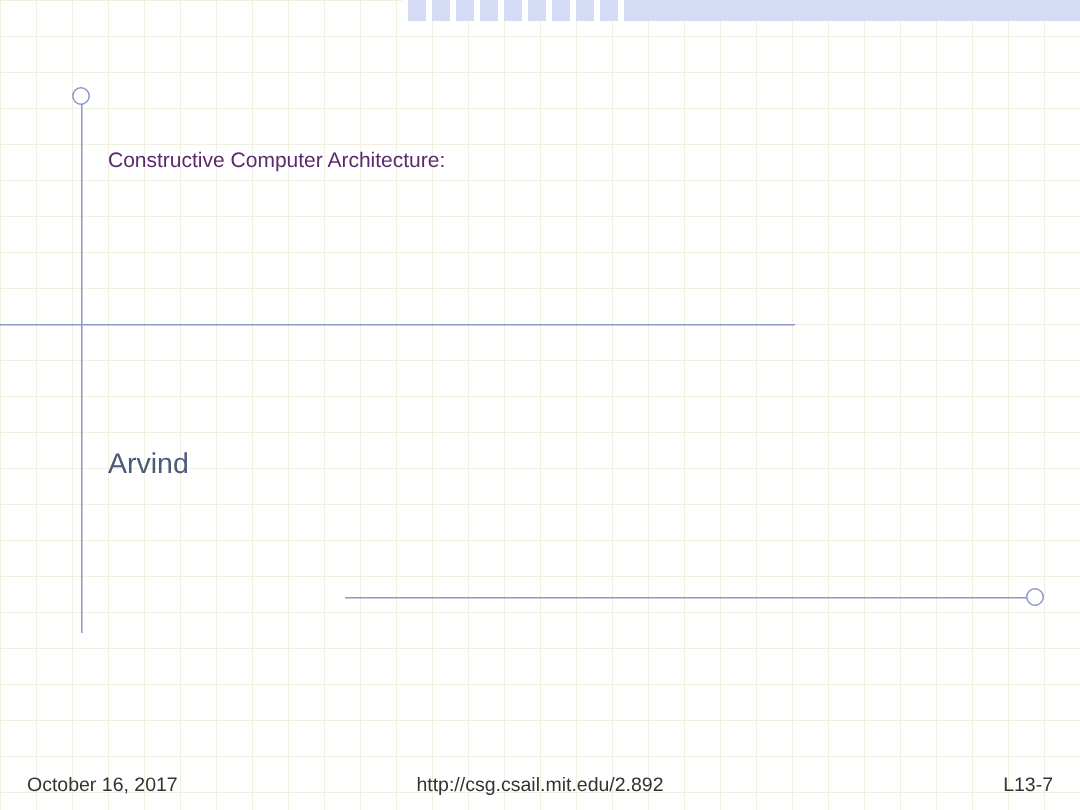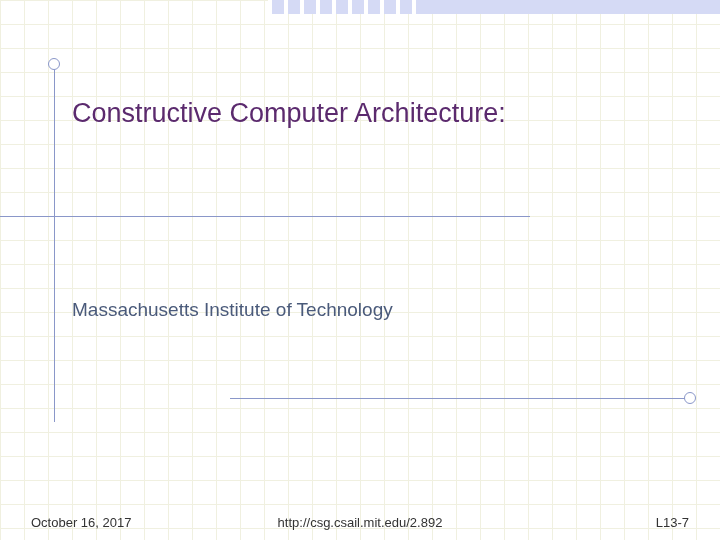--- a/index.html
+++ b/index.html
@@ -53,40 +53,40 @@
     border: 1px solid #8a97c9;
     border-radius: 50%;
     background: #fff;
   }
   .title-block {
     position: absolute;
     left: 72px; top: 98px; right: 40px;
     color: #5b2a6e;
   }
   .title-sup {
-    font-size: 27px;
+    font-size: 14px;
     margin-bottom: 6px;
   }
   .title-main {
     font-size: 35px;
     line-height: 1.25;
   }
   .author-block {
     position: absolute;
     left: 72px; top: 296px; right: 40px;
     color: #4a5a7a;
     font-size: 19px;
     line-height: 1.5;
   }
   .footer {
     position: absolute;
     left: 0; right: 0; bottom: 10px;
     display: flex;
     justify-content: space-between;
-    padding: 0 31px;
+    padding: 0 18px;
     font-size: 13px;
     color: #333;
   }
   .footer .center { position: absolute; left: 50%; transform: translateX(-50%); }
 </style>
 </head>
 <body>
 
 <div class="top-band"></div>
 <div class="top-band-notches"></div>
@@ -95,20 +95,20 @@
 <div class="v-rule-dot"></div>
 <div class="h-rule-top"></div>
 <div class="h-rule-bot"></div>
 <div class="h-rule-bot-dot"></div>
 
 <div class="title-block">
   <div class="title-sup">Constructive Computer Architecture:</div>
 </div>
 
 <div class="author-block">
-  <div>Massachusetts Institute of Technology</div>
+  <div>Arvind</div>
 </div>
 
 <div class="footer">
   <span>October 16, 2017</span>
   <span class="center">http://csg.csail.mit.edu/2.892</span>
   <span>L13-7</span>
 </div>
 
 </body></html>

